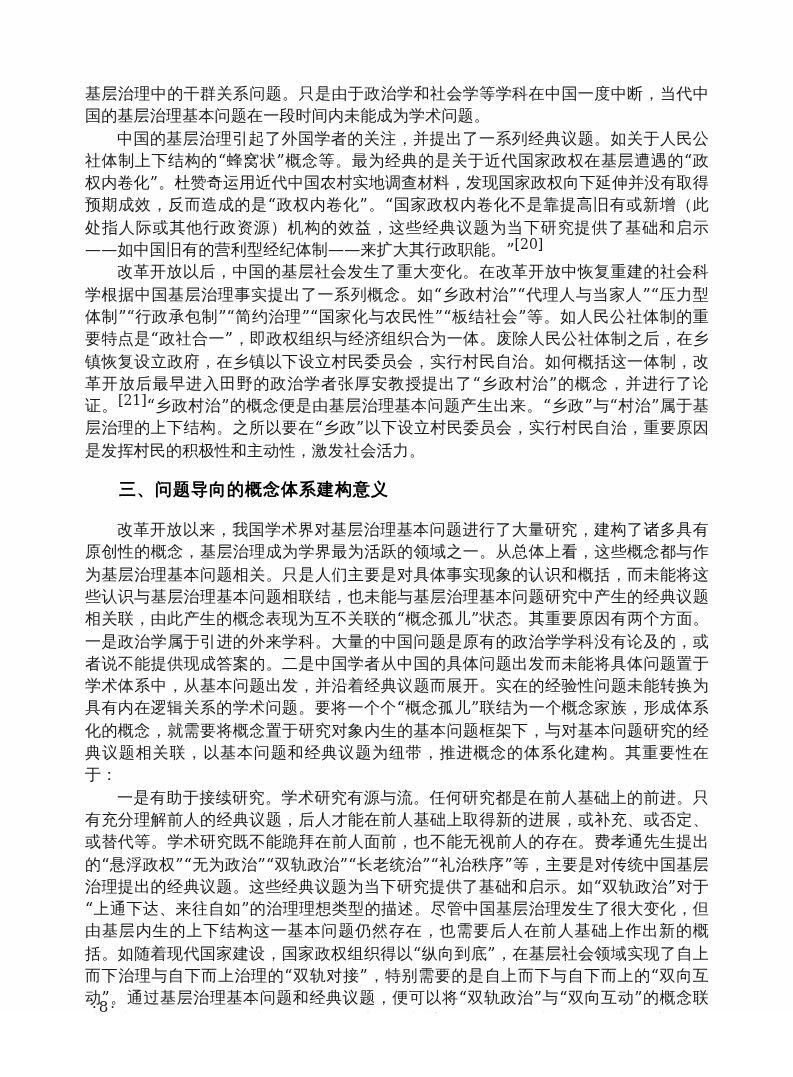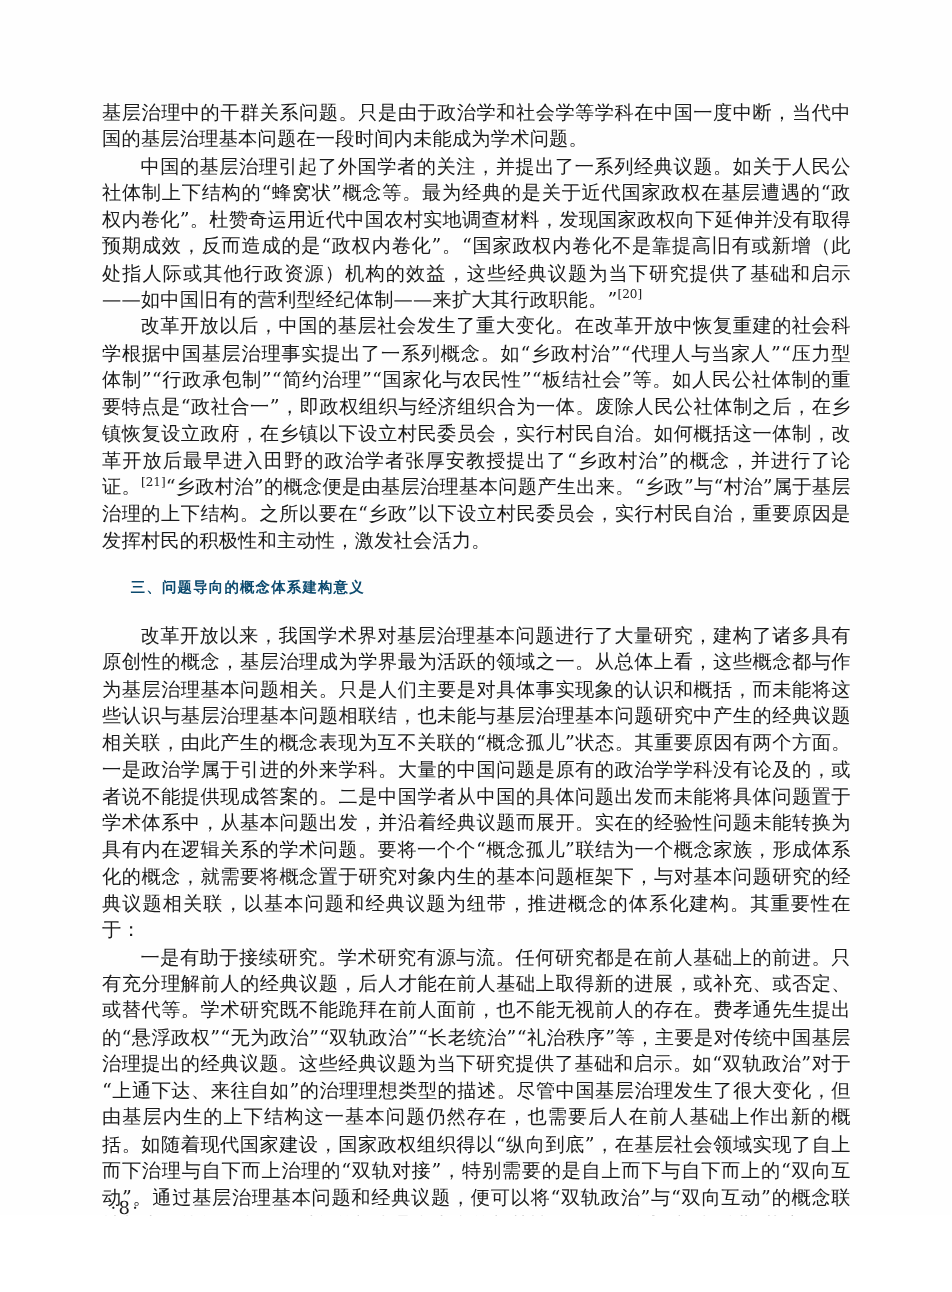--- a/index.html
+++ b/index.html
@@ -28,34 +28,34 @@
     line-height: 22.3px;
     text-align: justify;
     text-justify: inter-ideograph;
     text-indent: 2em;
     letter-spacing: 0.2px;
   }
   p.body-para.no-indent {
     text-indent: 0;
   }
   sup.fnref {
-    font-size: 10px;
+    font-size: 14px;
     line-height: 0;
     vertical-align: super;
     letter-spacing: 0;
   }
   h2.section-heading {
     margin: 16px 0 19px 0;
     font-family: "DejaVu Sans", "Liberation Sans", sans-serif;
     font-weight: bold;
-    font-size: 12px;
+    font-size: 17px;
     line-height: 22px;
     text-indent: 2em;
     letter-spacing: 1px;
-    color: #0c4a6e;
+    color: #000000;
   }
   .page-number {
     position: absolute;
     left: 92px;
     top: 997px;
     font-size: 15px;
     line-height: 20px;
     letter-spacing: 2px;
     color: #1b1b1b;
   }

